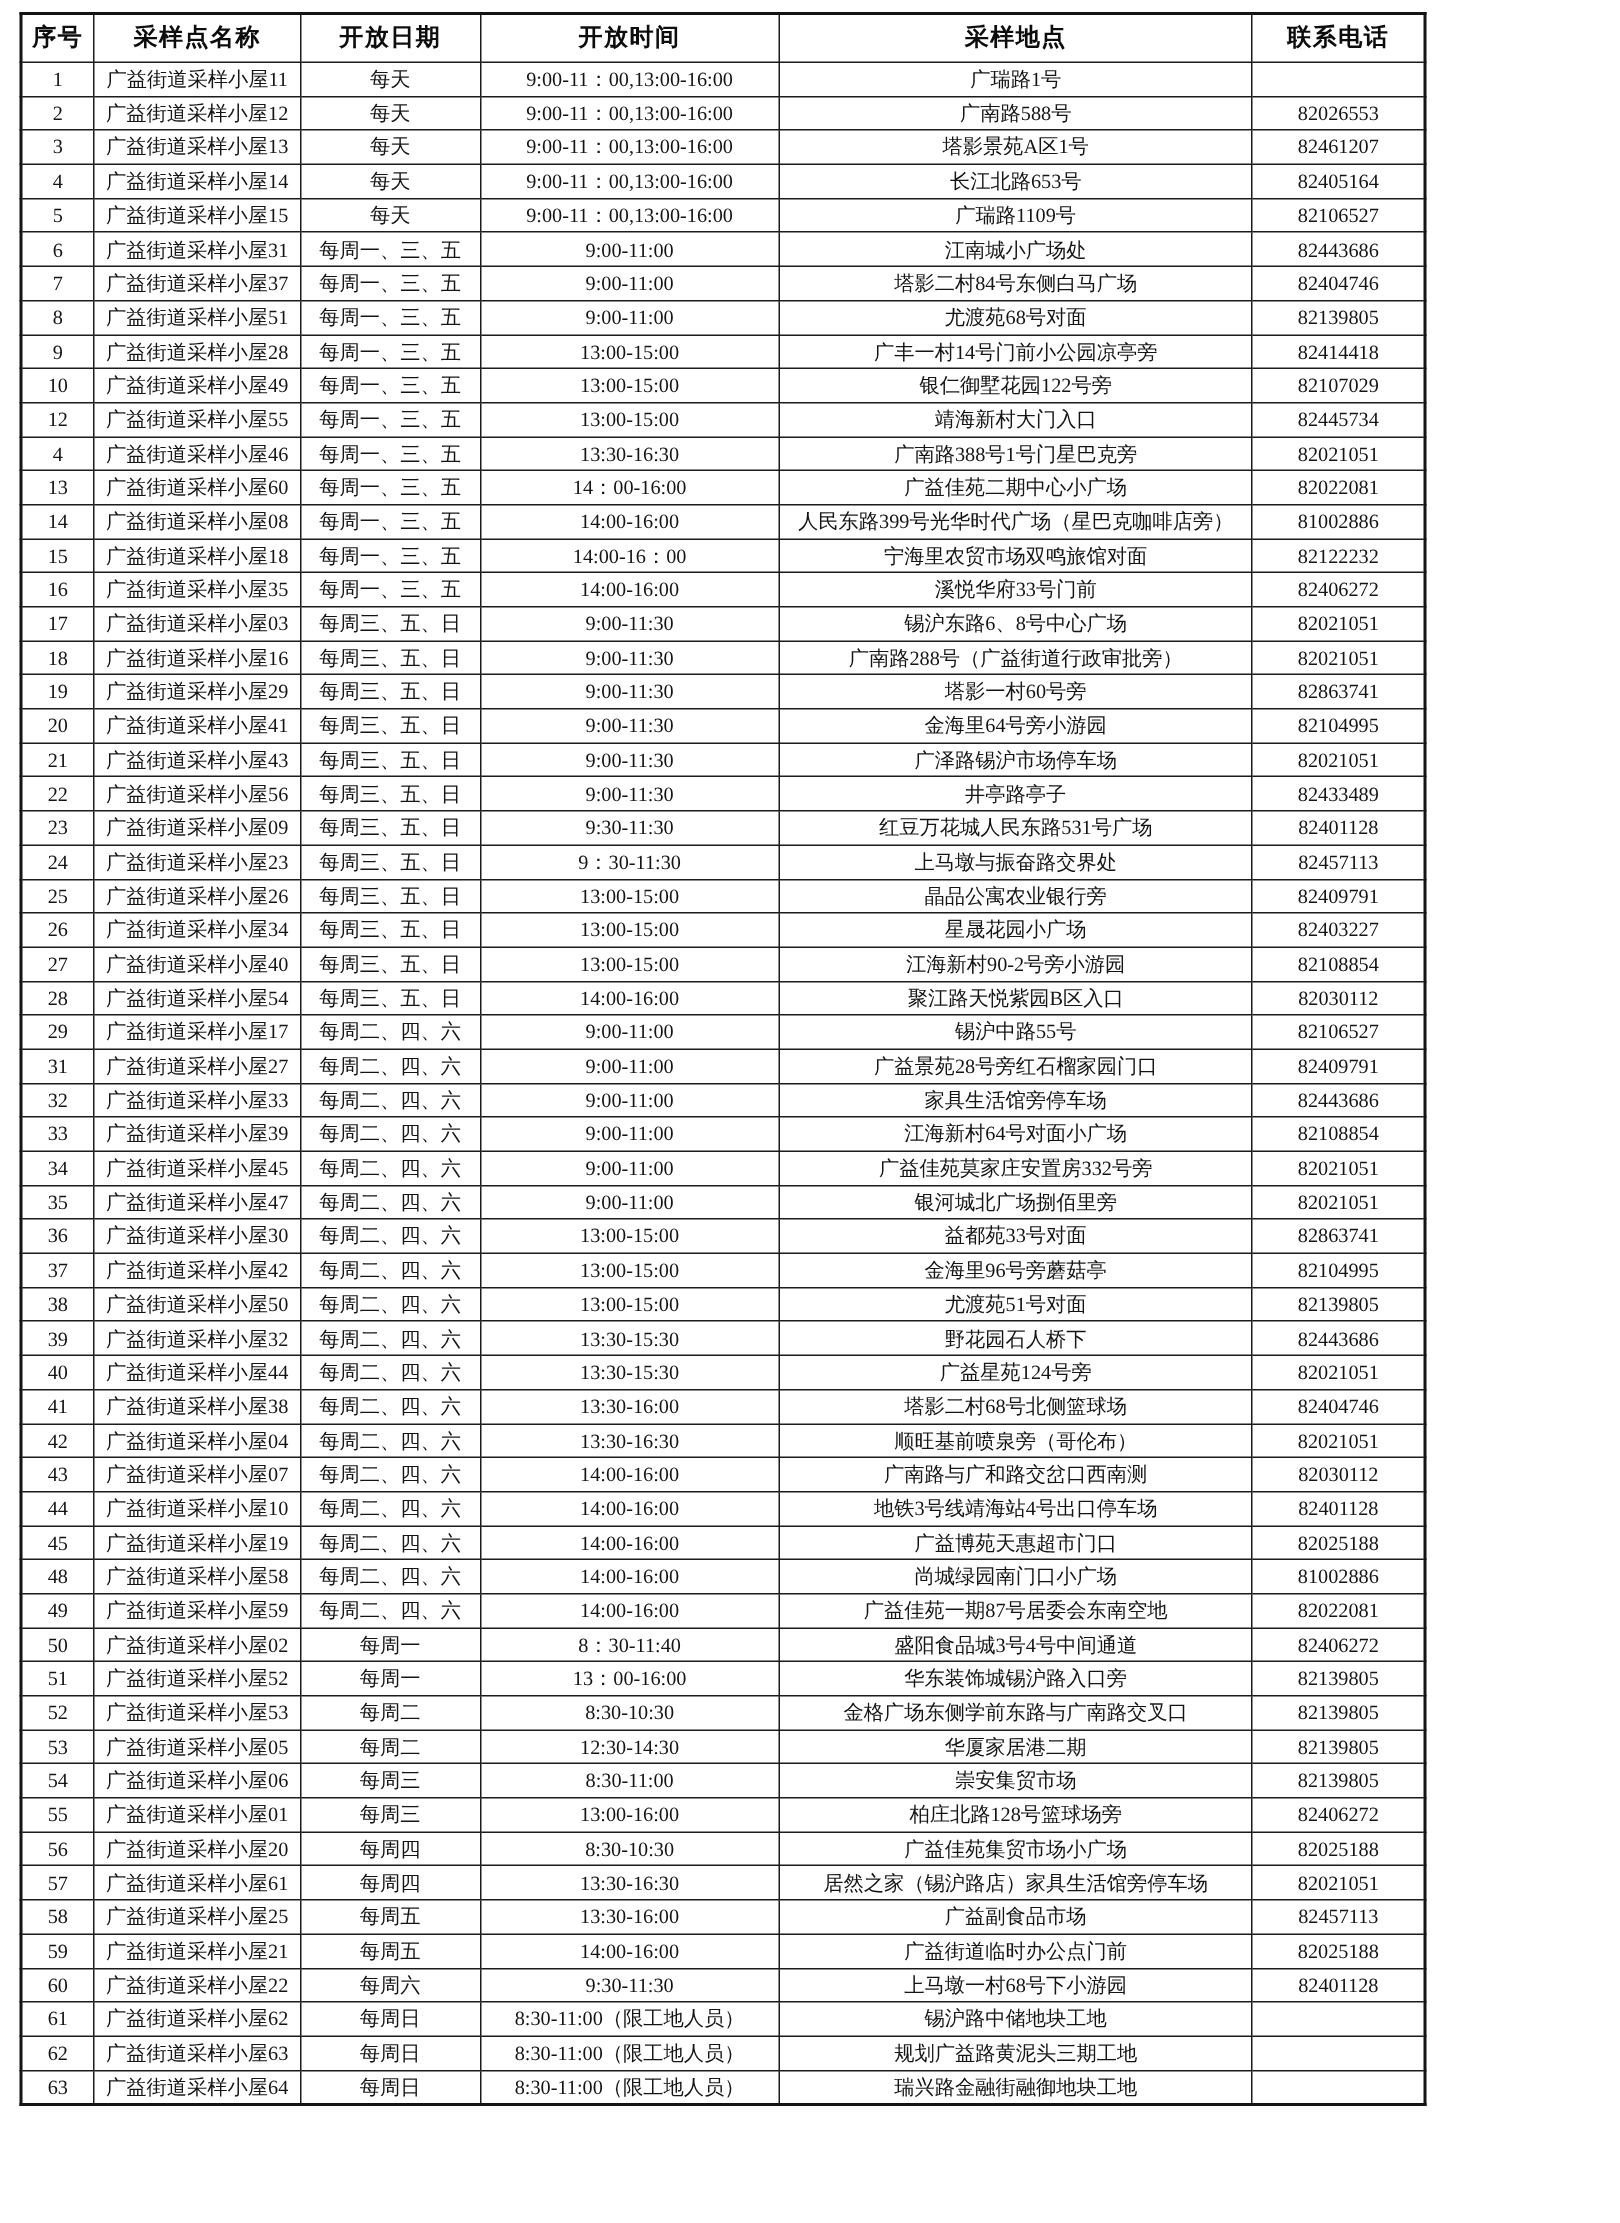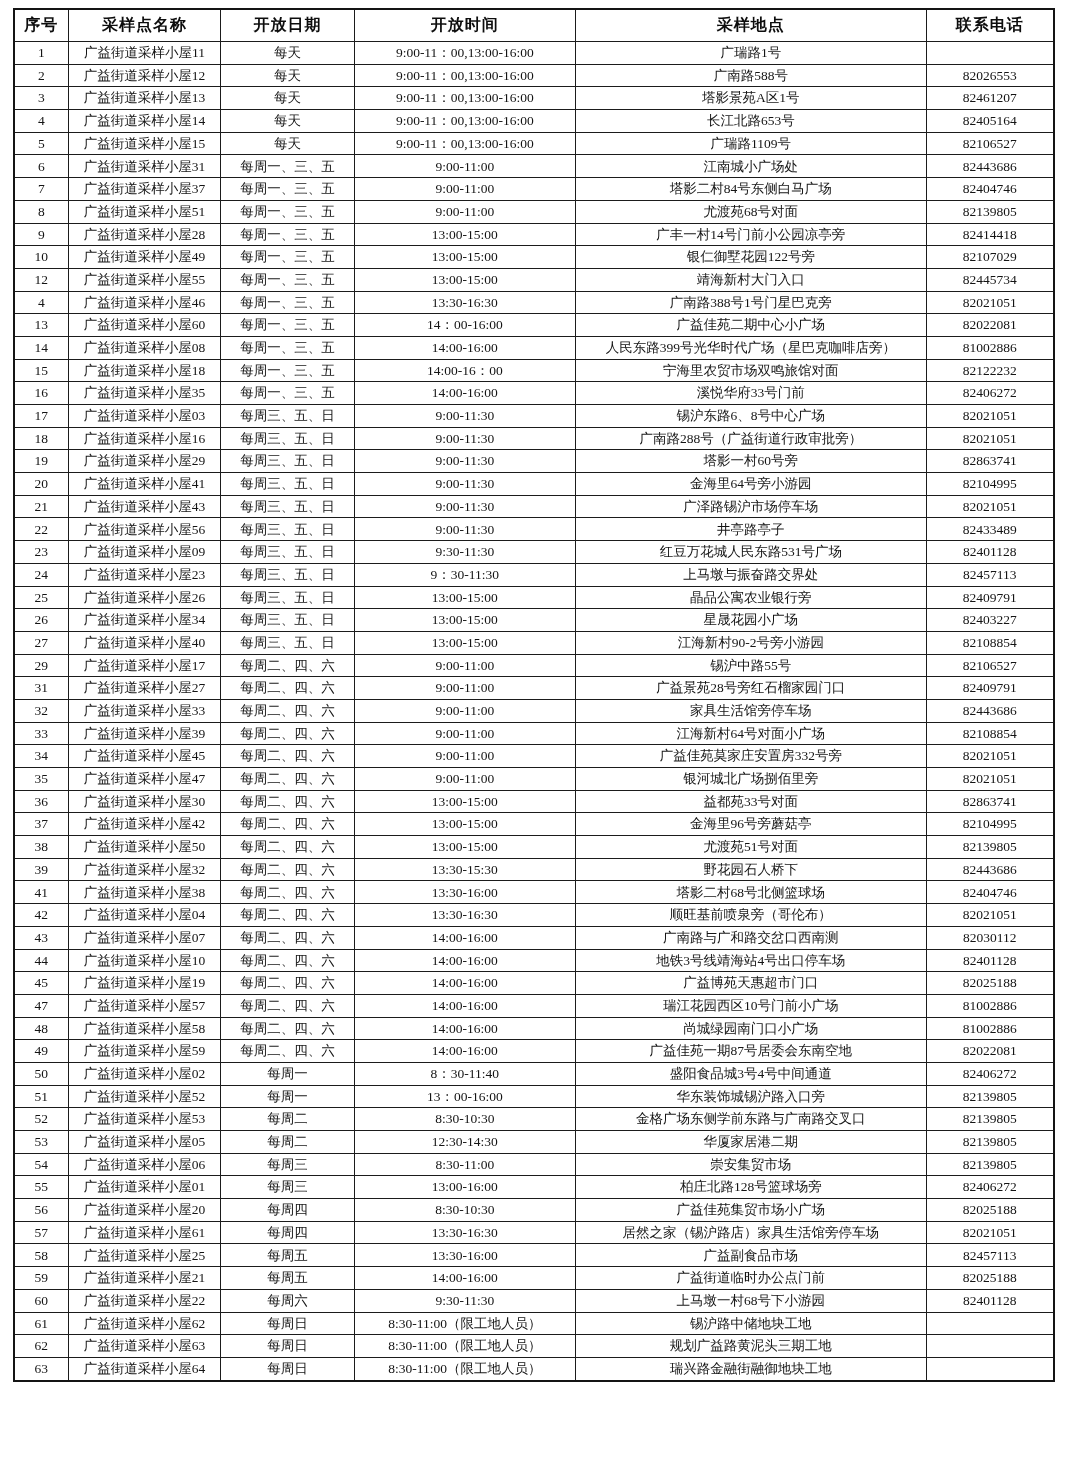--- a/index.html
+++ b/index.html
@@ -11,21 +11,21 @@
     width: 1080px;
     min-height: 1482px;
     font-family: "Liberation Serif", "DejaVu Serif", serif;
     color: #141414;
   }
   .page {
     box-sizing: border-box;
     padding: 8px 0 0 13px;
   }
   table.sampling-table {
-    width: 1042px;
+    width: 938px;
     border-collapse: collapse;
     table-layout: fixed;
     border: 2px solid #141414;
     background: #ffffff;
   }
   .sampling-table th,
   .sampling-table td {
     border: 1px solid #1b1b1b;
     text-align: center;
     vertical-align: middle;
@@ -288,20 +288,28 @@
         </tr>
         <tr>
           <td>27</td>
           <td>广益街道采样小屋40</td>
           <td>每周三、五、日</td>
           <td>13:00-15:00</td>
           <td>江海新村90-2号旁小游园</td>
           <td>82108854</td>
         </tr>
         <tr>
+          <td>28</td>
+          <td>广益街道采样小屋54</td>
+          <td>每周三、五、日</td>
+          <td>14:00-16:00</td>
+          <td>聚江路天悦紫园B区入口</td>
+          <td>82030112</td>
+        </tr>
+        <tr>
           <td>29</td>
           <td>广益街道采样小屋17</td>
           <td>每周二、四、六</td>
           <td>9:00-11:00</td>
           <td>锡沪中路55号</td>
           <td>82106527</td>
         </tr>
         <tr>
           <td>31</td>
           <td>广益街道采样小屋27</td>
@@ -368,20 +376,28 @@
         </tr>
         <tr>
           <td>39</td>
           <td>广益街道采样小屋32</td>
           <td>每周二、四、六</td>
           <td>13:30-15:30</td>
           <td>野花园石人桥下</td>
           <td>82443686</td>
         </tr>
         <tr>
+          <td>40</td>
+          <td>广益街道采样小屋44</td>
+          <td>每周二、四、六</td>
+          <td>13:30-15:30</td>
+          <td>广益星苑124号旁</td>
+          <td>82021051</td>
+        </tr>
+        <tr>
           <td>41</td>
           <td>广益街道采样小屋38</td>
           <td>每周二、四、六</td>
           <td>13:30-16:00</td>
           <td>塔影二村68号北侧篮球场</td>
           <td>82404746</td>
         </tr>
         <tr>
           <td>42</td>
           <td>广益街道采样小屋04</td>
@@ -406,28 +422,20 @@
           <td>地铁3号线靖海站4号出口停车场</td>
           <td>82401128</td>
         </tr>
         <tr>
           <td>45</td>
           <td>广益街道采样小屋19</td>
           <td>每周二、四、六</td>
           <td>14:00-16:00</td>
           <td>广益博苑天惠超市门口</td>
           <td>82025188</td>
-        </tr>
-        <tr>
-          <td>47</td>
-          <td>广益街道采样小屋57</td>
-          <td>每周二、四、六</td>
-          <td>14:00-16:00</td>
-          <td>瑞江花园西区10号门前小广场</td>
-          <td>81002886</td>
         </tr>
         <tr>
           <td>48</td>
           <td>广益街道采样小屋58</td>
           <td>每周二、四、六</td>
           <td>14:00-16:00</td>
           <td>尚城绿园南门口小广场</td>
           <td>81002886</td>
         </tr>
         <tr>

